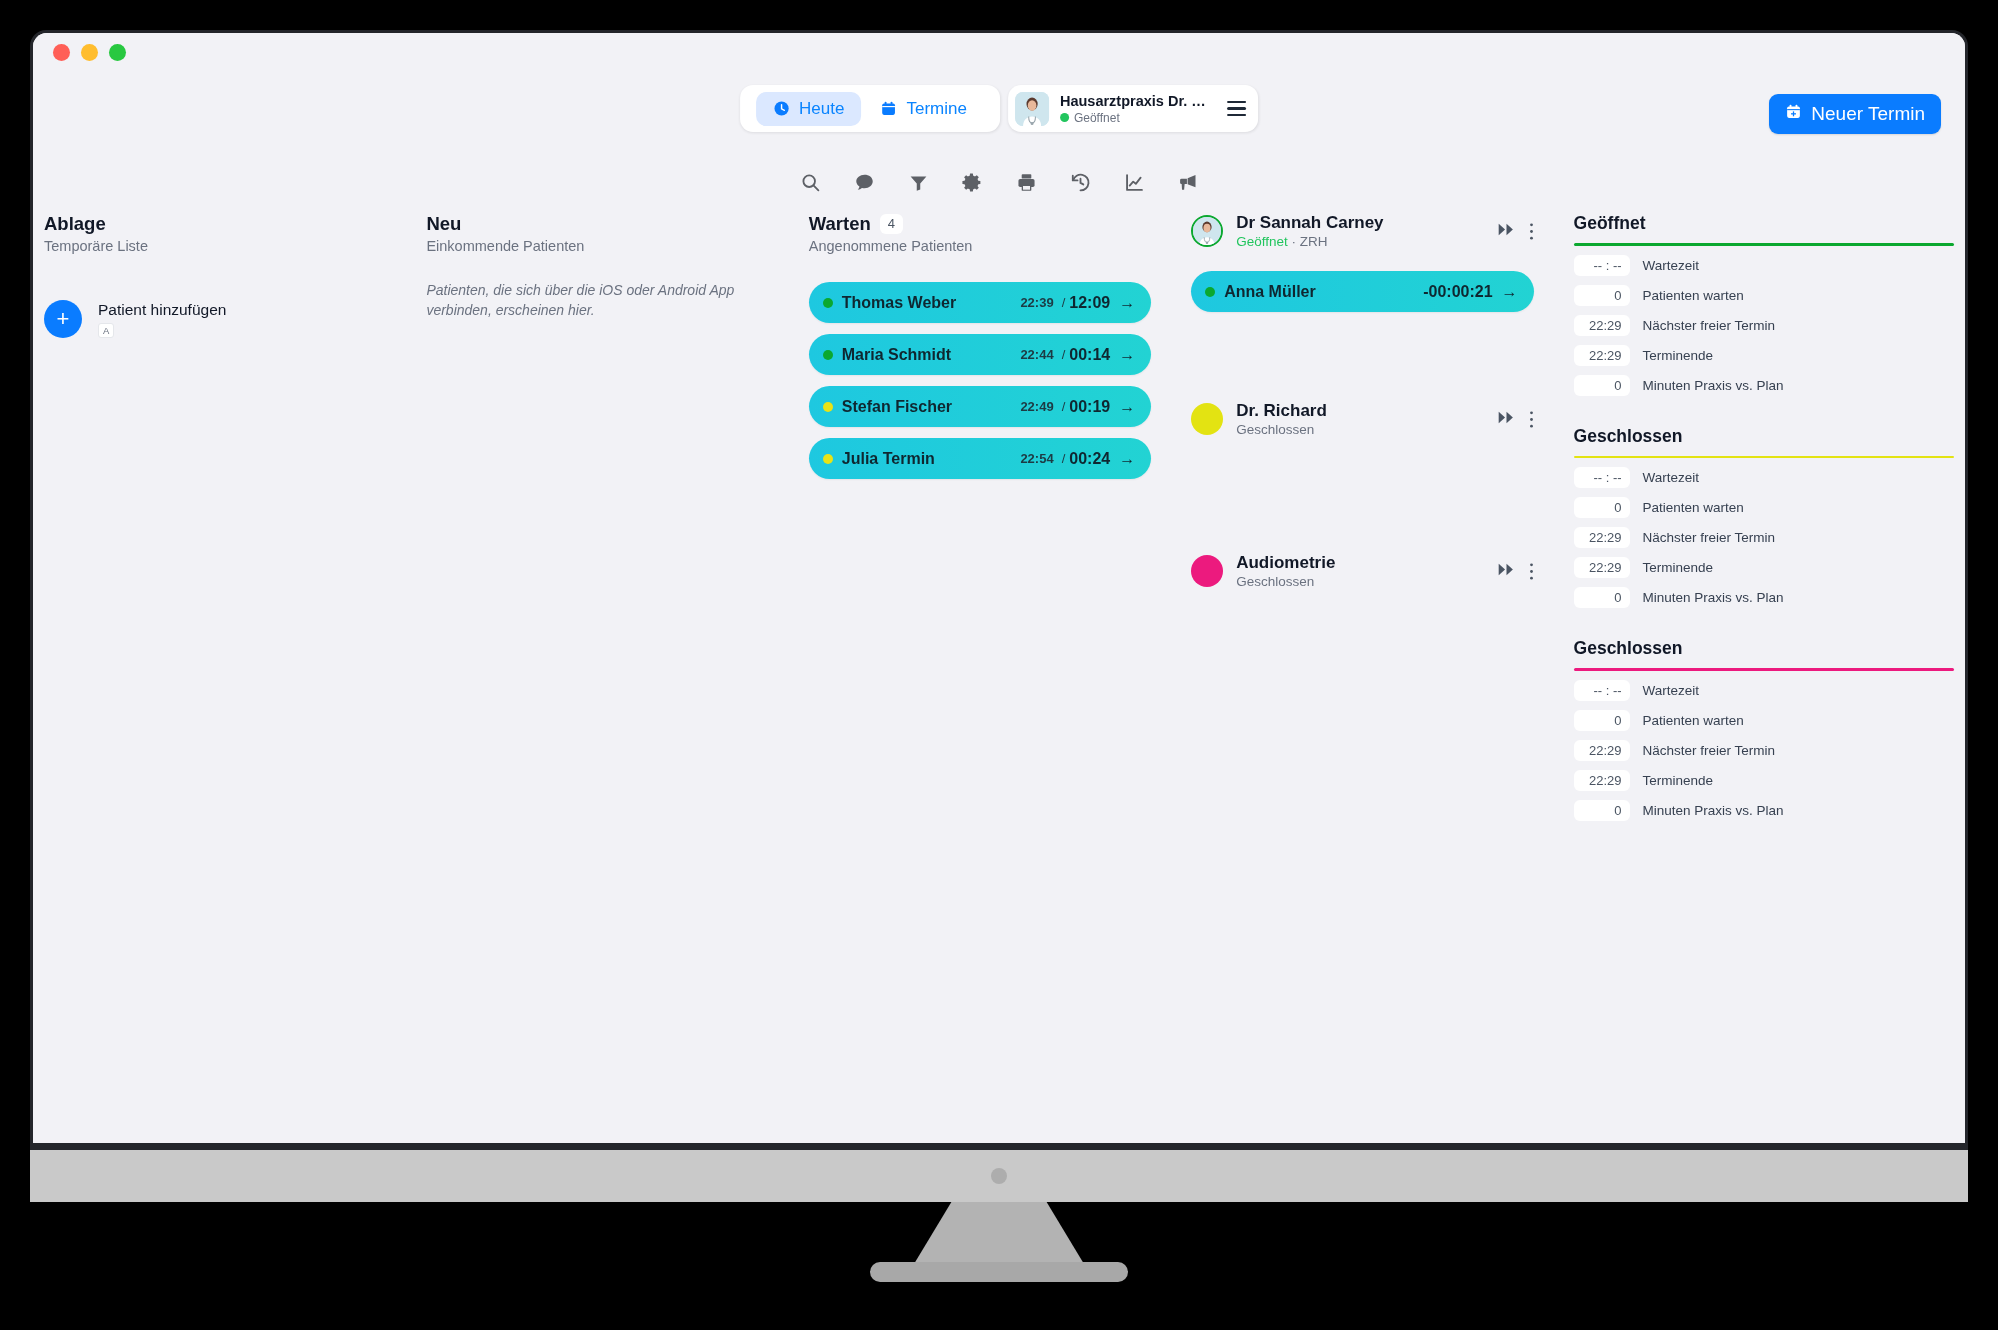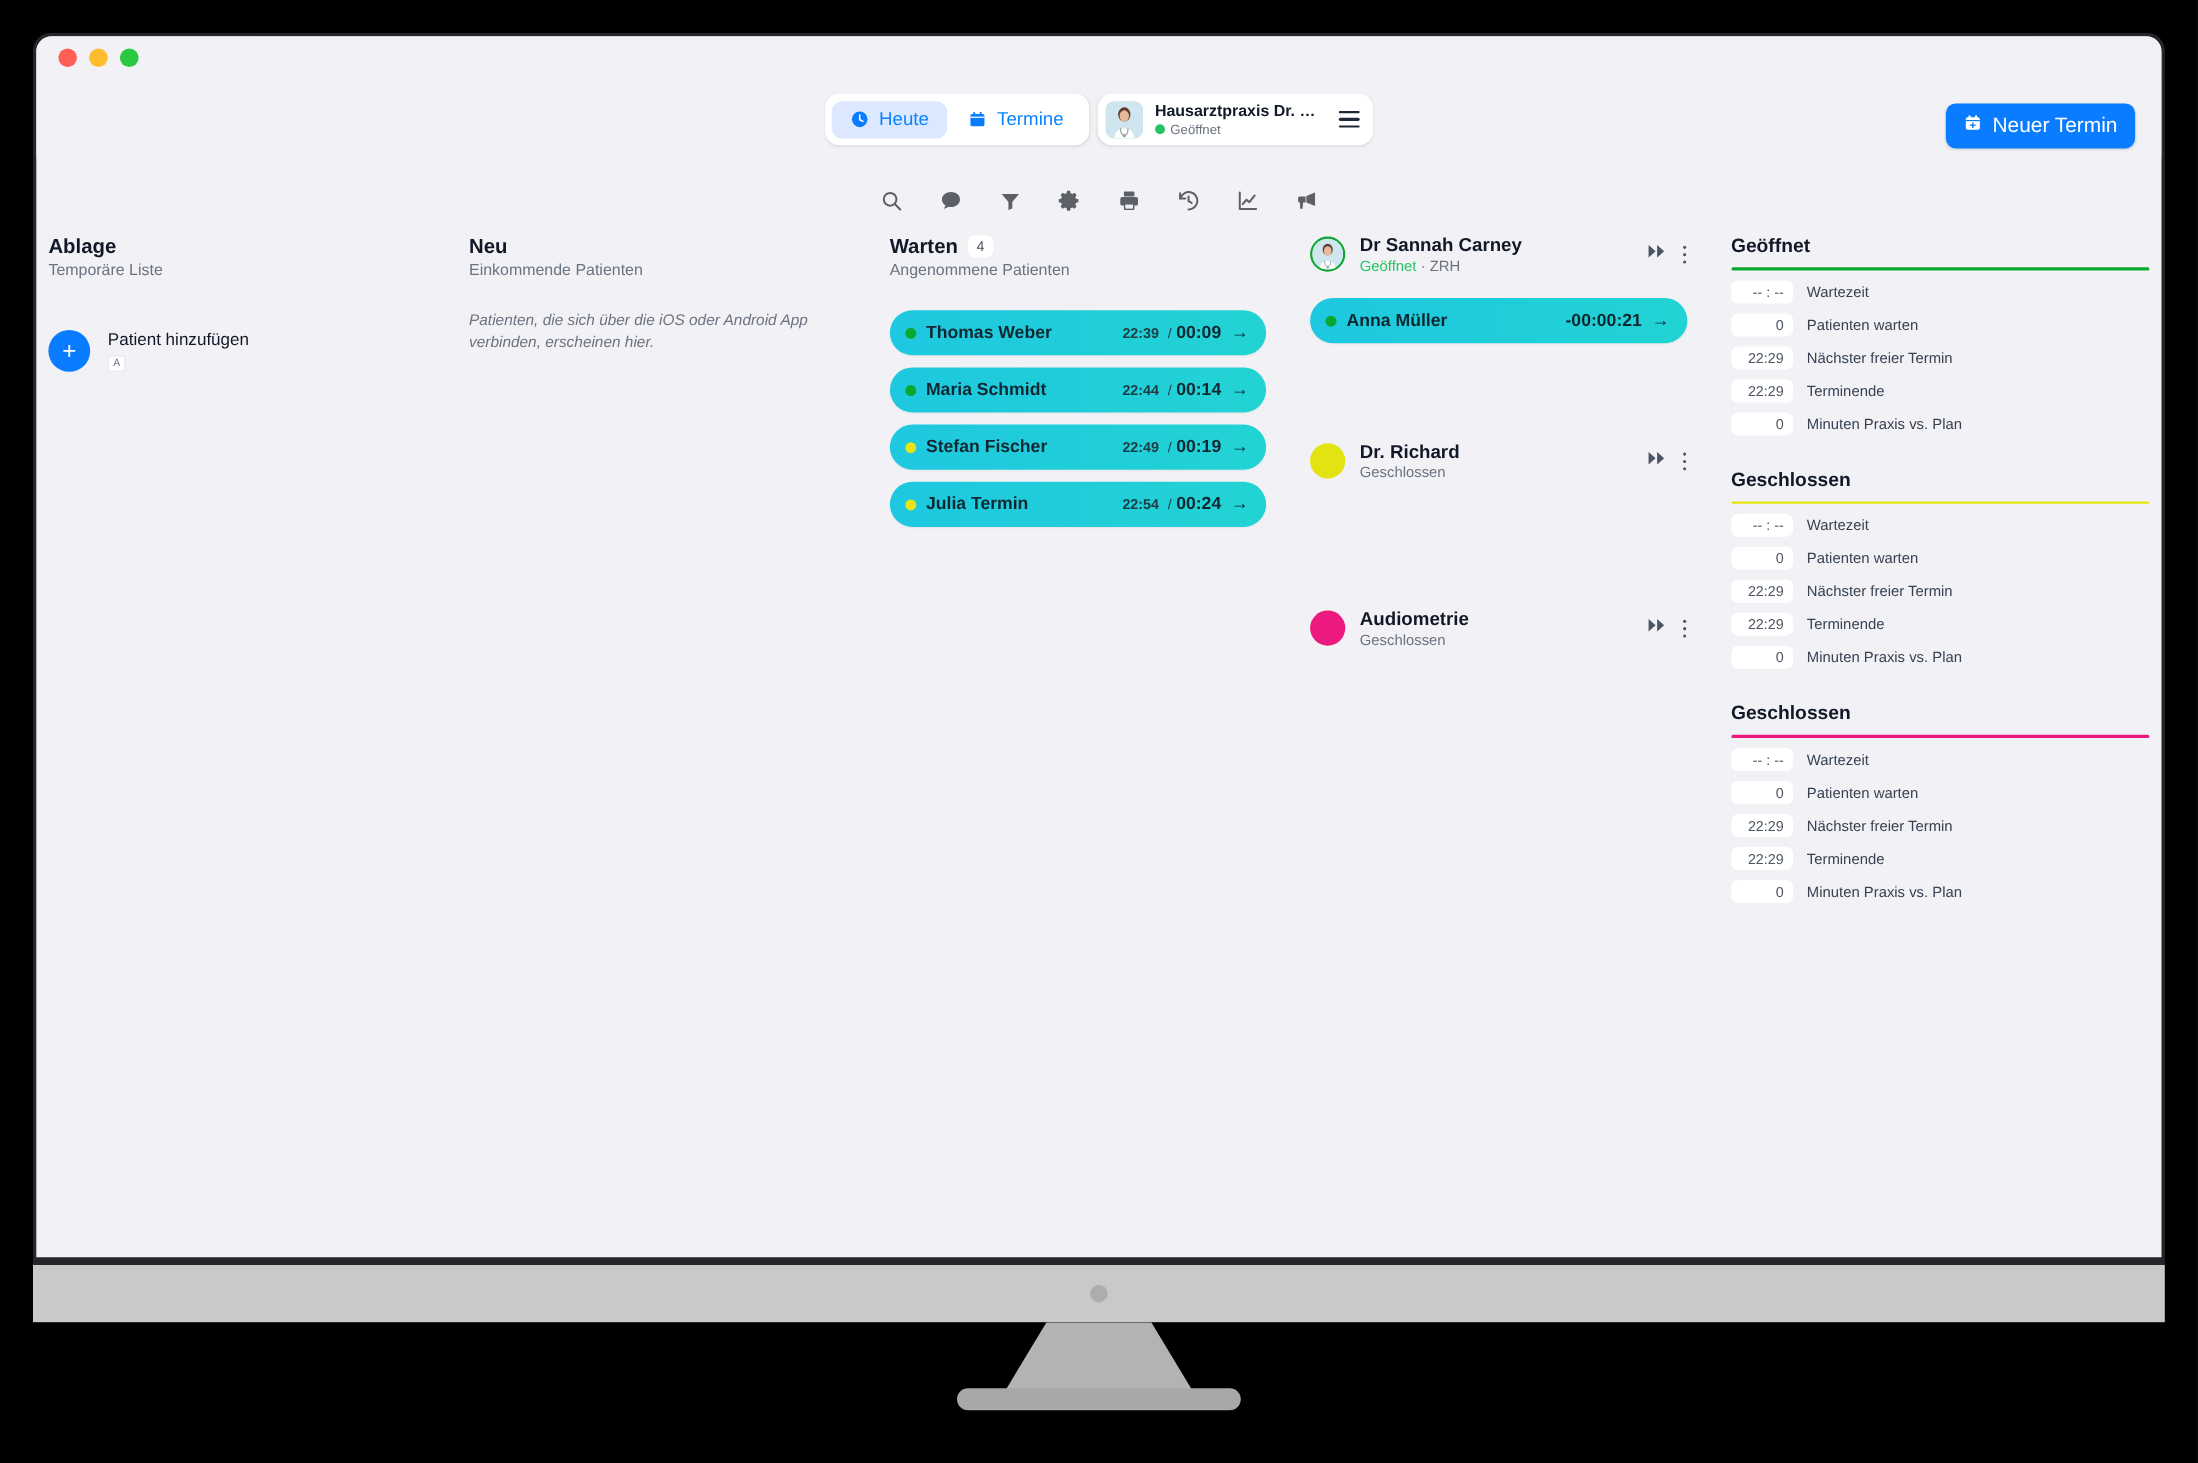--- a/index.html
+++ b/index.html
@@ -89,21 +89,21 @@
   #header-center {
     position: absolute;
     left: 50%; top: 14px;
     transform: translateX(-50%);
     display: flex; align-items: center; gap: 8px;
   }
   #view-toggle {
     display: flex; align-items: center;
     background: #ffffff;
     border-radius: 13px;
-    padding: 5px 6px;
+    padding: 5px 16px;
     gap: 2px;
     box-shadow: 0 1px 3px rgba(0,0,0,0.09);
     height: 47px;
   }
   .toggle-btn {
     display: flex; align-items: center; gap: 9px;
     padding: 7px 17px;
     border-radius: 10px;
     font-size: 17px;
     color: #0a84ff;
@@ -437,21 +437,21 @@
             <span>Warten</span>
             <span class="count-badge">4</span>
           </div>
           <div class="col-sub">Angenommene Patienten</div>
           <div class="cards" id="warten-cards">
               <div class="patient-card">
                 <span class="pc-dot green"></span>
                 <span class="pc-name">Thomas Weber</span>
                 <span class="pc-time">22:39</span>
                 <span class="pc-sep">/</span>
-                <span class="pc-dur">00:09</span>
+                <span class="pc-dur">12:09</span>
                 <span class="pc-arrow">→</span>
               </div>
               <div class="patient-card">
                 <span class="pc-dot green"></span>
                 <span class="pc-name">Maria Schmidt</span>
                 <span class="pc-time">22:44</span>
                 <span class="pc-sep">/</span>
                 <span class="pc-dur">00:14</span>
                 <span class="pc-arrow">→</span>
               </div>

